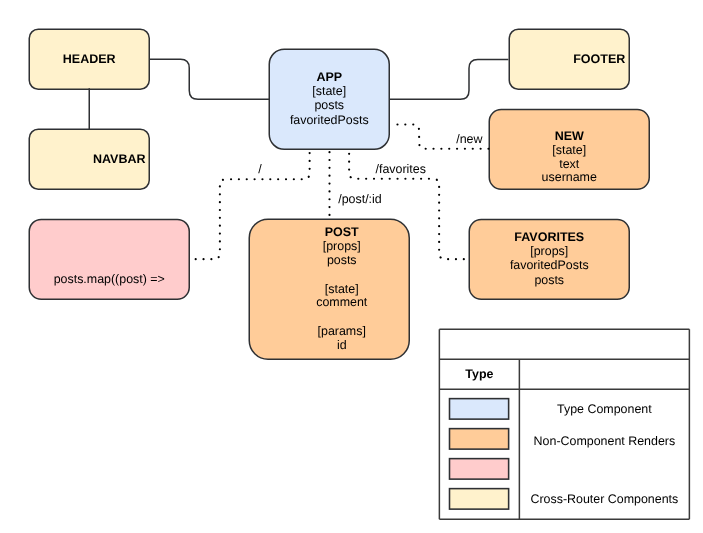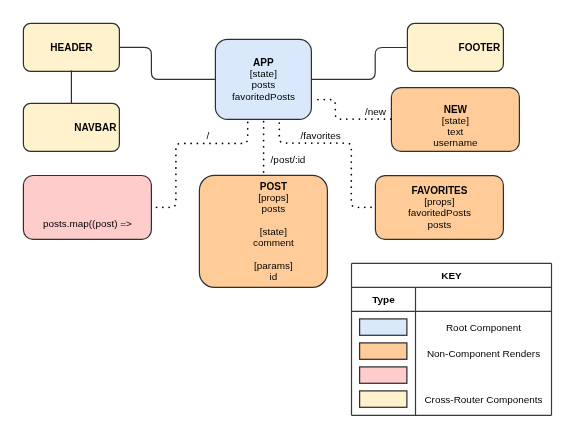--- a/index.html
+++ b/index.html
@@ -105,18 +105,17 @@
     </div>
     <div class="nodetext" style="left: 23.4px; top: 175.5px; width: 128px; height: 63.9px; margin-top: 16px;">
       <div class="lines">
         <div>posts.map((post) =&gt;</div>
       </div>
     </div>
     <div class="elabel" style="left: 206.5px; top: 129.7px;">/</div>
     <div class="elabel" style="left: 365px; top: 106.4px; text-align: right;">/new</div>
     <div class="elabel" style="left: 300.4px; top: 129.6px;">/favorites</div>
     <div class="elabel" style="left: 270.6px; top: 153.5px;">/post/:id</div>
-    <div class="kcell kb" style="left: 351.5px; top: 263.4px; width: 200px; height: 24.05px;">KEY</div>
     <div class="kcell kb" style="left: 351.5px; top: 287.45px; width: 64px; height: 23.95px;">Type</div>
-    <div class="kcell" style="left: 415.5px; top: 318.9px; width: 136px; height: 16.4px;">Root Component</div>
+    <div class="kcell" style="left: 415.5px; top: 318.9px; width: 136px; height: 16.4px;">Type Component</div>
     <div class="kcell" style="left: 415.5px; top: 345px; width: 136px; height: 16.4px;">Non-Component Renders</div>
     <div class="kcell" style="left: 415.5px; top: 390.9px; width: 136px; height: 16.4px;">Cross-Router Components</div>
   </div>
 
 </body></html>

